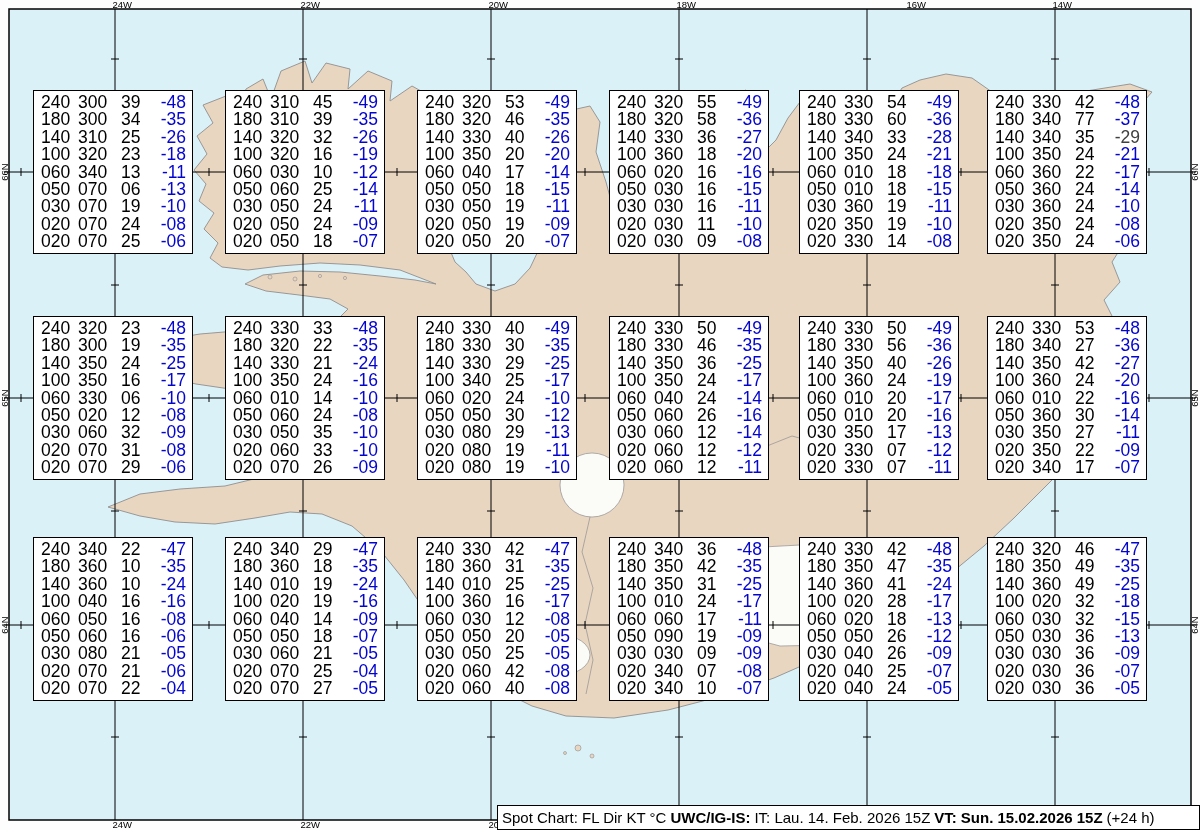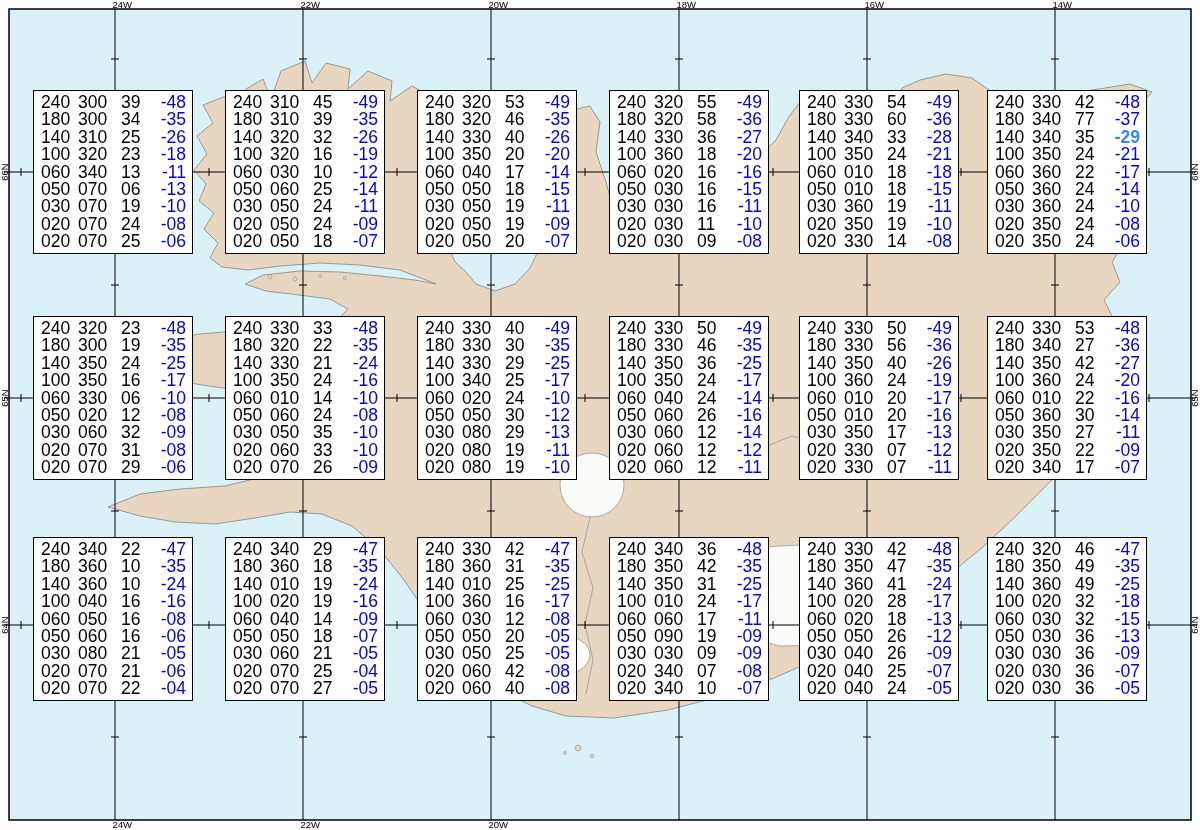--- a/index.html
+++ b/index.html
@@ -133,21 +133,21 @@
         <line x1="1051" y1="737" x2="1059" y2="737" stroke="#000" stroke-width="1"></line>
       </g>
     <rect id="frame" x="9" y="9" width="1182" height="811" fill="none" stroke="#000" stroke-width="1.5"></rect>
   </svg>
 
   <div id="labels">
       <div class="lon-label" style="left: 98px; top: -1px;">24W</div>
       <div class="lon-label" style="left: 286px; top: -1px;">22W</div>
       <div class="lon-label" style="left: 474px; top: -1px;">20W</div>
       <div class="lon-label" style="left: 662px; top: -1px;">18W</div>
-      <div class="lon-label" style="left: 850px; top: -1px;">16W</div>
+      <div class="lon-label" style="left: 892px; top: -1px;">16W</div>
       <div class="lon-label" style="left: 1038px; top: -1px;">14W</div>
       <div class="lon-label" style="left: 98px; top: 819px;">24W</div>
       <div class="lon-label" style="left: 286px; top: 819px;">22W</div>
       <div class="lon-label" style="left: 474px; top: 819px;">20W</div>
       <div class="lat-label" style="left: -8px; top: 166px;">66N</div>
       <div class="lat-label" style="left: -8px; top: 392px;">65N</div>
       <div class="lat-label" style="left: -8px; top: 619px;">64N</div>
       <div class="lat-label" style="left: 1182px; top: 166px;">66N</div>
       <div class="lat-label" style="left: 1182px; top: 392px;">65N</div>
       <div class="lat-label" style="left: 1182px; top: 619px;">64N</div>
@@ -443,21 +443,21 @@
         <div class="srow">
           <span>180</span>
           <span>340</span>
           <span>77</span>
           <span class="temp" style="color: rgb(4, 4, 207);">-37</span>
         </div>
         <div class="srow">
           <span>140</span>
           <span>340</span>
           <span>35</span>
-          <span class="temp" style="color: #3b82f6; font-weight: bold;">-29</span>
+          <span class="temp" style="color: #404040;">-29</span>
         </div>
         <div class="srow">
           <span>100</span>
           <span>350</span>
           <span>24</span>
           <span class="temp" style="color: rgb(4, 4, 207);">-21</span>
         </div>
         <div class="srow">
           <span>060</span>
           <span>360</span>
@@ -1156,13 +1156,21 @@
         </div>
         <div class="srow">
           <span>020</span>
           <span>030</span>
           <span>36</span>
           <span class="temp" style="color: rgb(4, 4, 207);">-05</span>
         </div>
       </div>
     </div>
 
+  <div id="caption">
+    <span>Spot Chart: FL Dir KT °C</span>
+    <span class="b">UWC/IG-IS:</span>
+    <span>IT: Lau. 14. Feb. 2026 15Z</span>
+    <span class="b">VT:</span>
+    <span class="b">Sun. 15.02.2026 15Z</span>
+    <span>(+24 h)</span>
+  </div>
 </div>
 
 </body></html>

